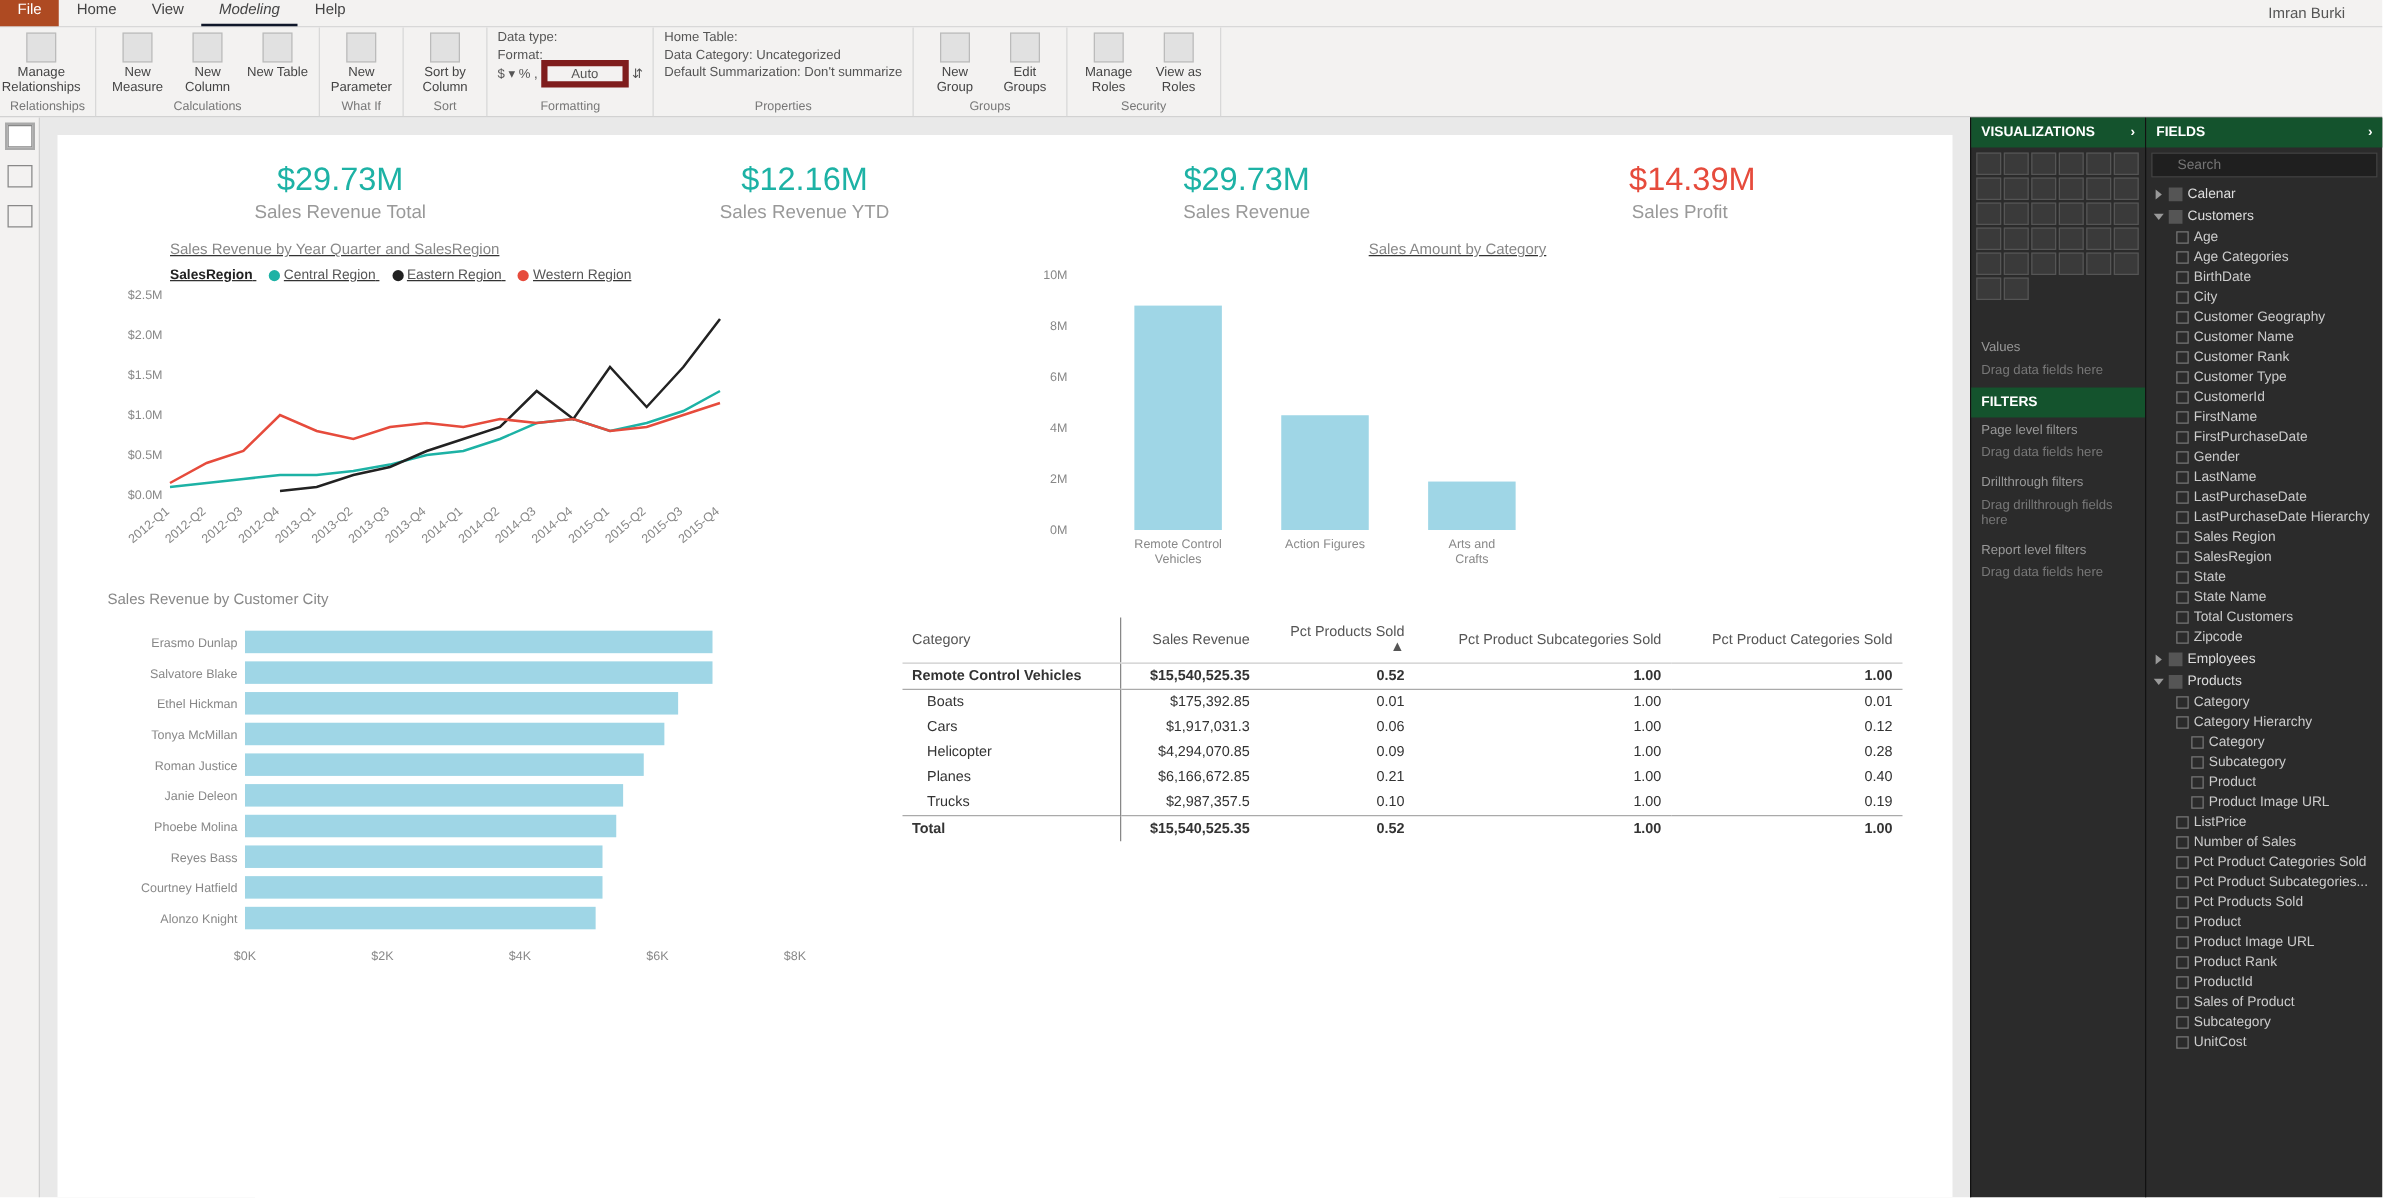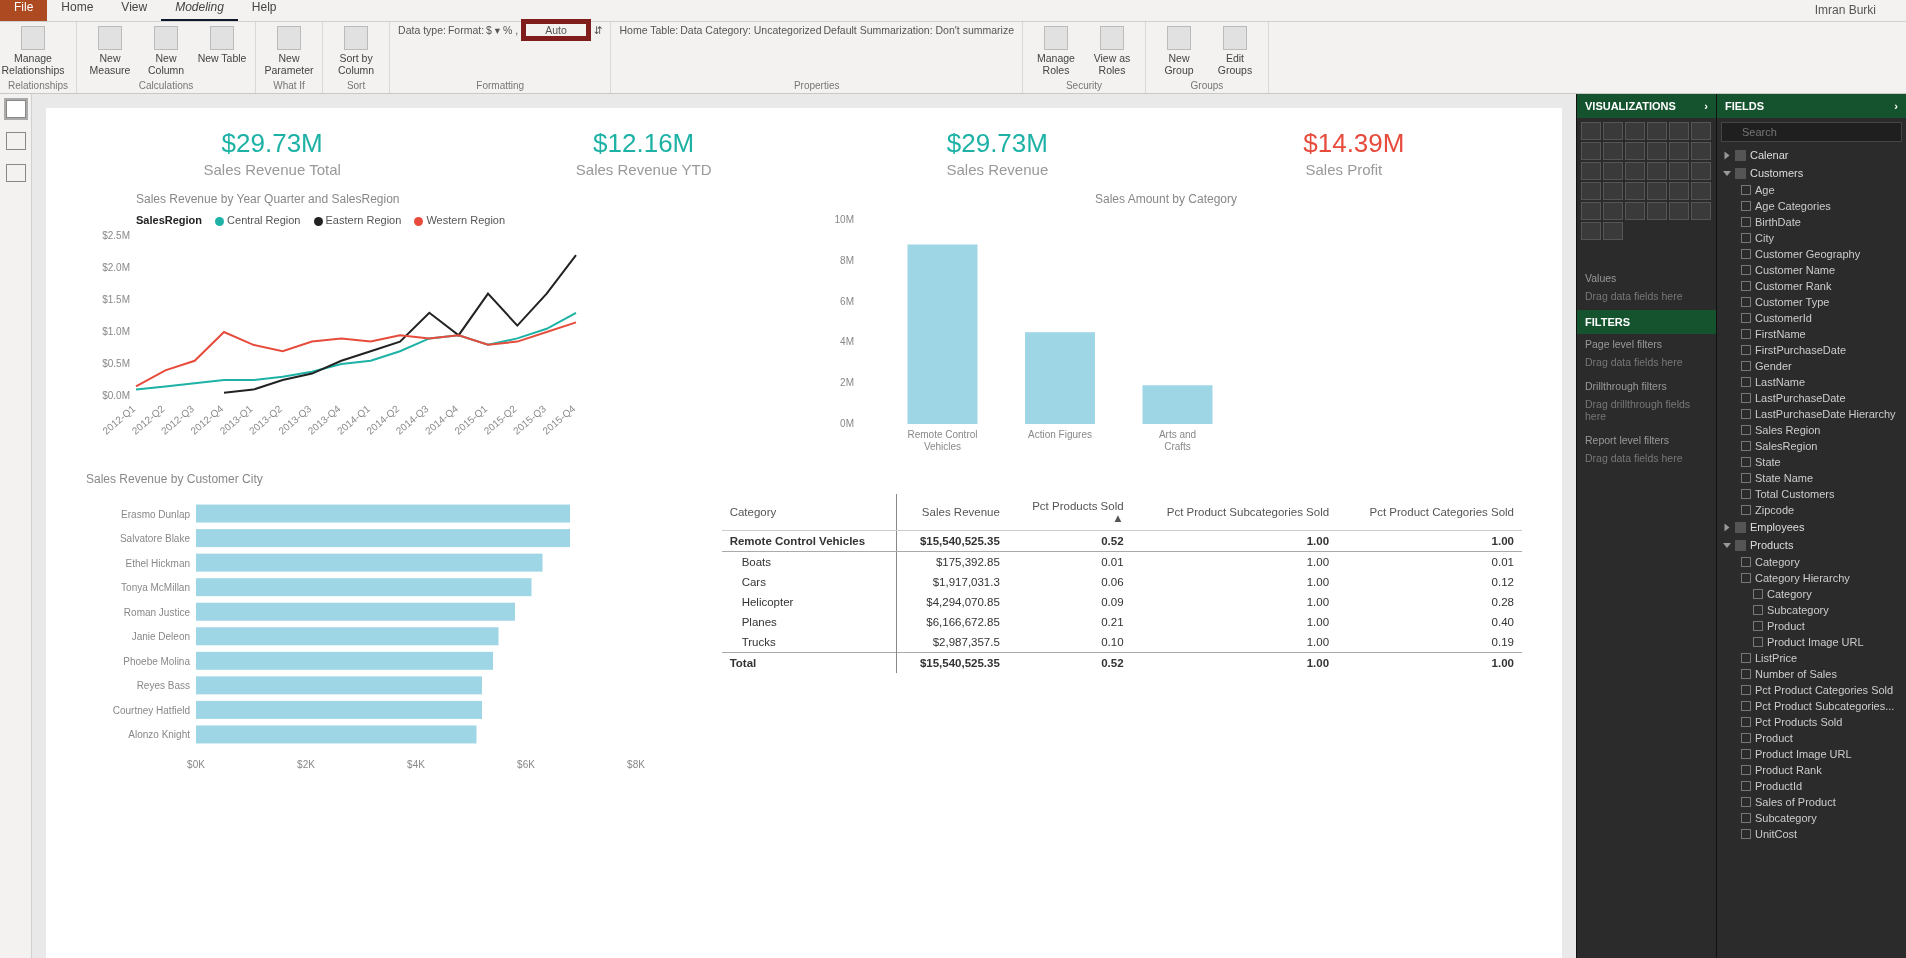--- a/index.html
+++ b/index.html
@@ -12,21 +12,21 @@
 .menubar .tab.active { border-bottom: 2px solid #0f172a; font-style: italic; }
 .menubar .user { margin-left: auto; padding: 3px 30px 3px 10px; color: #555; }
 
 
 .ribbon { height: 72px; background: #f3f2f1; display: flex; border-bottom: 1px solid #c8c8c8; }
 .ribbon-group { border-right: 1px solid #d8d8d8; padding: 2px 8px 0 8px; display: flex; flex-direction: column; }
 .ribbon-group .items { display: flex; gap: 6px; flex: 1; }
 .ribbon-btn { display: flex; flex-direction: column; align-items: center; justify-content: flex-start; width: 50px; font-size: 10.5px; color: #444; text-align: center; cursor: pointer; }
 .ribbon-btn .icn { width: 24px; height: 24px; background: #e1e1e1; border: 1px solid #bbb; margin: 2px 0; }
 .ribbon-group .label { font-size: 10px; color: #777; text-align: center; padding-bottom: 2px; }
-.prop-col { display:flex; flex-direction:row; gap:2px; font-size:10.5px; color:#555; }
+.prop-col { display:flex; flex-direction:column; gap:2px; font-size:10.5px; color:#555; }
 .prop-col span { white-space:nowrap; }
 
 
 .workspace { display: flex; height: calc(958px - 94px); }
 .leftrail { width: 32px; background: #f3f2f1; border-right: 1px solid #d0d0d0; display: flex; flex-direction: column; align-items: center; padding-top: 6px; gap: 14px; }
 .leftrail .ricon { width: 20px; height: 18px; border: 1px solid #888; cursor:pointer; }
 .leftrail .ricon.active { background: #fff; outline:2px solid #aaa; }
 
 .canvas { flex: 1; background: #e9e9e9; padding: 14px 14px 0 14px; overflow:hidden; }
 .page { background: #fff; width: 100%; height: 100%; padding: 20px 40px; position: relative; }
@@ -54,21 +54,21 @@
 
 
 .cards { display:flex; justify-content:space-around; margin-bottom:10px;}
 .card { text-align:center; }
 .card .val { font-size:26px; font-weight:400; }
 .card .lbl { font-size:15px; color:#999; margin-top:2px;}
 .teal { color:#1db2a5; }
 .red { color:#e64b3c;margin-left:20px; }
 
 
-.row2 { display:flex; gap:12px; height:280px;}
+.row2 { display:flex; gap:12px; height:280px;text-decoration:underline;}
 .linechart { flex:1; }
 .barchart { flex:1; }
 .ctitle { font-size:12px; color:#888; margin:4px 0 8px 50px;}
 .ctitle.center { text-align:center; margin-left:0;}
 .legend { font-size:11px; color:#555; margin-left:50px;}
 .legend b { color:#222; }
 .ldot { display:inline-block; width:9px;height:9px;border-radius:50%; margin:0 3px 0 10px; vertical-align:middle;}
 svg text { font-size:10px; fill:#888; }
 
 .row3 { display:flex; gap:20px; margin-top:6px; height:300px;}
@@ -159,41 +159,41 @@
         <span>Data Category: Uncategorized</span>
         <span>Default Summarization: Don't summarize</span>
       </div>
     </div>
     <div class="label">Properties</div>
   </div>
   <div class="ribbon-group">
     <div class="items">
       <div class="ribbon-btn">
           <div class="icn"></div>
+          <span>New Group</span>
+        </div>
+      <div class="ribbon-btn">
+          <div class="icn"></div>
+          <span>Edit Groups</span>
+        </div>
+    </div>
+    <div class="label">Groups</div>
+  </div>
+  <div class="ribbon-group">
+    <div class="items">
+      <div class="ribbon-btn">
+          <div class="icn"></div>
           <span>Manage Roles</span>
         </div>
       <div class="ribbon-btn">
           <div class="icn"></div>
           <span>View as Roles</span>
         </div>
     </div>
     <div class="label">Security</div>
-  </div>
-  <div class="ribbon-group">
-    <div class="items">
-      <div class="ribbon-btn">
-          <div class="icn"></div>
-          <span>New Group</span>
-        </div>
-      <div class="ribbon-btn">
-          <div class="icn"></div>
-          <span>Edit Groups</span>
-        </div>
-    </div>
-    <div class="label">Groups</div>
   </div>
 </div>
 
 <div class="workspace">
   <div class="leftrail">
     <div class="ricon active"></div>
     <div class="ricon"></div>
     <div class="ricon"></div>
   </div>
 

